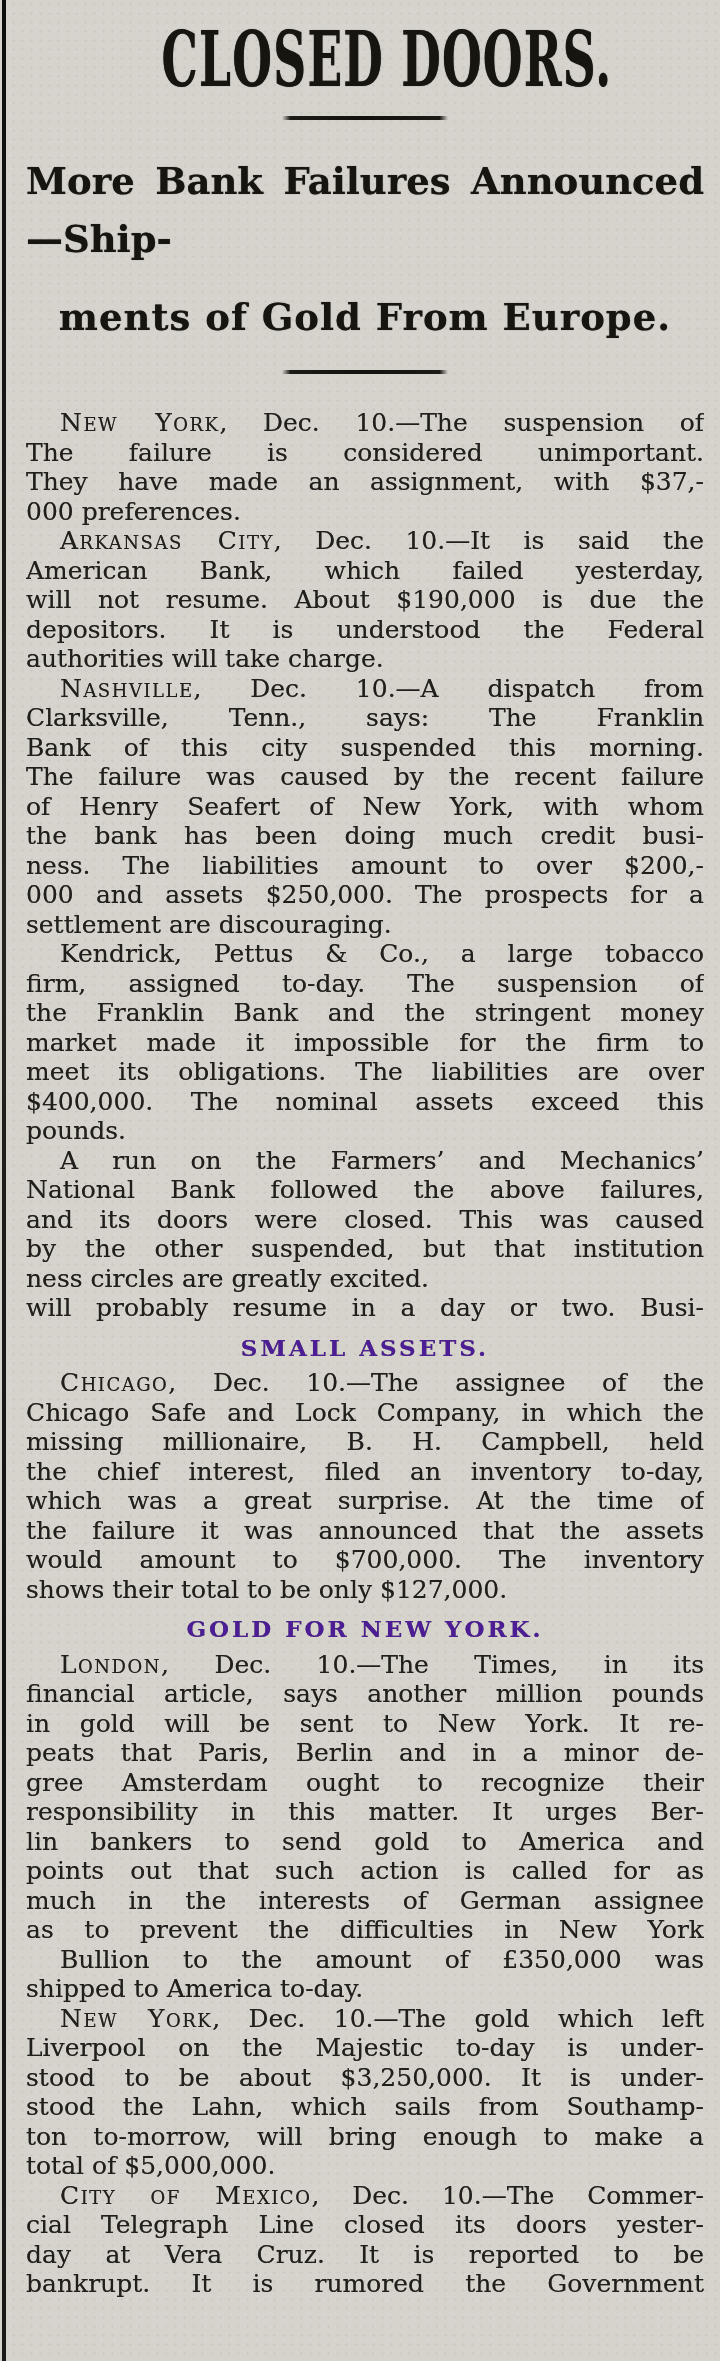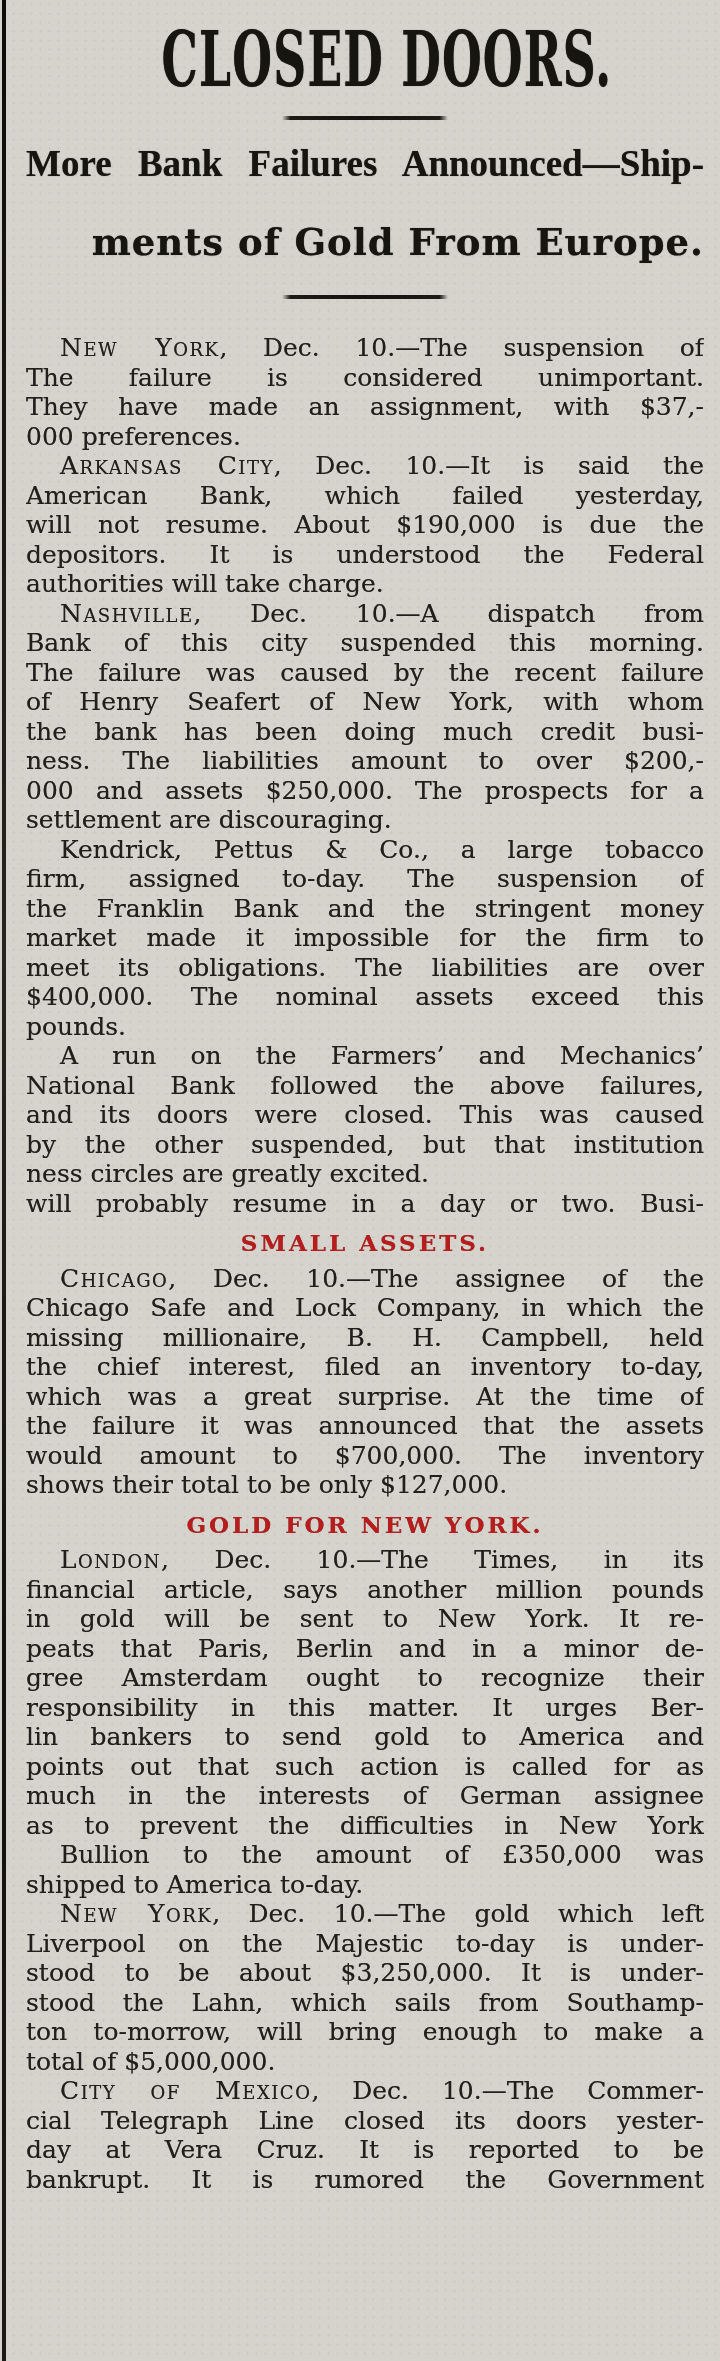--- a/index.html
+++ b/index.html
@@ -50,34 +50,33 @@
   .divider {
     height: 4px;
     width: 166px;
     margin: 8px auto 0 auto;
     background: linear-gradient(90deg, rgba(25,23,18,0) 0%, #1d1b16 5%, #14120e 50%, #1d1b16 95%, rgba(25,23,18,0) 100%);
   }
   .divider.below-subtitle { margin-top: 24px; }
 
   .subtitle { font-weight: bold; color: #17150f; }
   .subtitle .sub-line1 {
-    margin-top: 15px;
+    margin-top: 32px;
     line-height: 58px;
     font-size: 37px;
     text-align: justify;
     text-align-last: justify;
     white-space: nowrap0; 
     text-shadow: 0 0 0.8px rgba(20,18,12,0.7);
-    font-family: Liberation Serif, serif;
   }
   .subtitle .sub-line2 {
     margin-top: 20px;
     line-height: 58px;
     font-size: 37px;
-    text-align: right;
+    text-align: center;
     letter-spacing: 1px;
     text-shadow: 0 0 0.8px rgba(20,18,12,0.7);
   }
 
   .article {
     margin-top: 34px;
     font-size: 25px;
     line-height: 29.5px;
     text-shadow: 0 0 0.6px rgba(25,22,16,0.6);
   }
@@ -98,21 +97,21 @@
     letter-spacing: 1.5px;
   }
 
   .section-heading {
     margin: 10px 0 6px 0;
     text-align: center;
     font-weight: bold;
     font-size: 23px;
     line-height: 29.5px;
     letter-spacing: 3px;
-    color: #b91c1c;
+    color: #4c1d95;
   }
 </style>
 </head>
 <body>
 
 <div class="column-rule"></div>
 
 <div class="content">
 
   <div class="headline">CLOSED DOORS.</div>
@@ -135,20 +134,21 @@
       </div>
       <div class="paragraph">
         <div class="line first"><span class="sc">Arkansas City</span>, Dec. 10.—It is said the</div>
         <div class="line">American Bank, which failed yesterday,</div>
         <div class="line">will not resume. About $190,000 is due the</div>
         <div class="line">depositors. It is understood the Federal</div>
         <div class="line last">authorities will take charge.</div>
       </div>
       <div class="paragraph">
         <div class="line first"><span class="sc">Nashville</span>, Dec. 10.—A dispatch from</div>
+        <div class="line">Clarksville, Tenn., says: The Franklin</div>
         <div class="line">Bank of this city suspended this morning.</div>
         <div class="line">The failure was caused by the recent failure</div>
         <div class="line">of Henry Seafert of New York, with whom</div>
         <div class="line">the bank has been doing much credit busi-</div>
         <div class="line">ness. The liabilities amount to over $200,-</div>
         <div class="line">000 and assets $250,000. The prospects for a</div>
         <div class="line last">settlement are discouraging.</div>
       </div>
       <div class="paragraph">
         <div class="line first">Kendrick, Pettus &amp; Co., a large tobacco</div>

